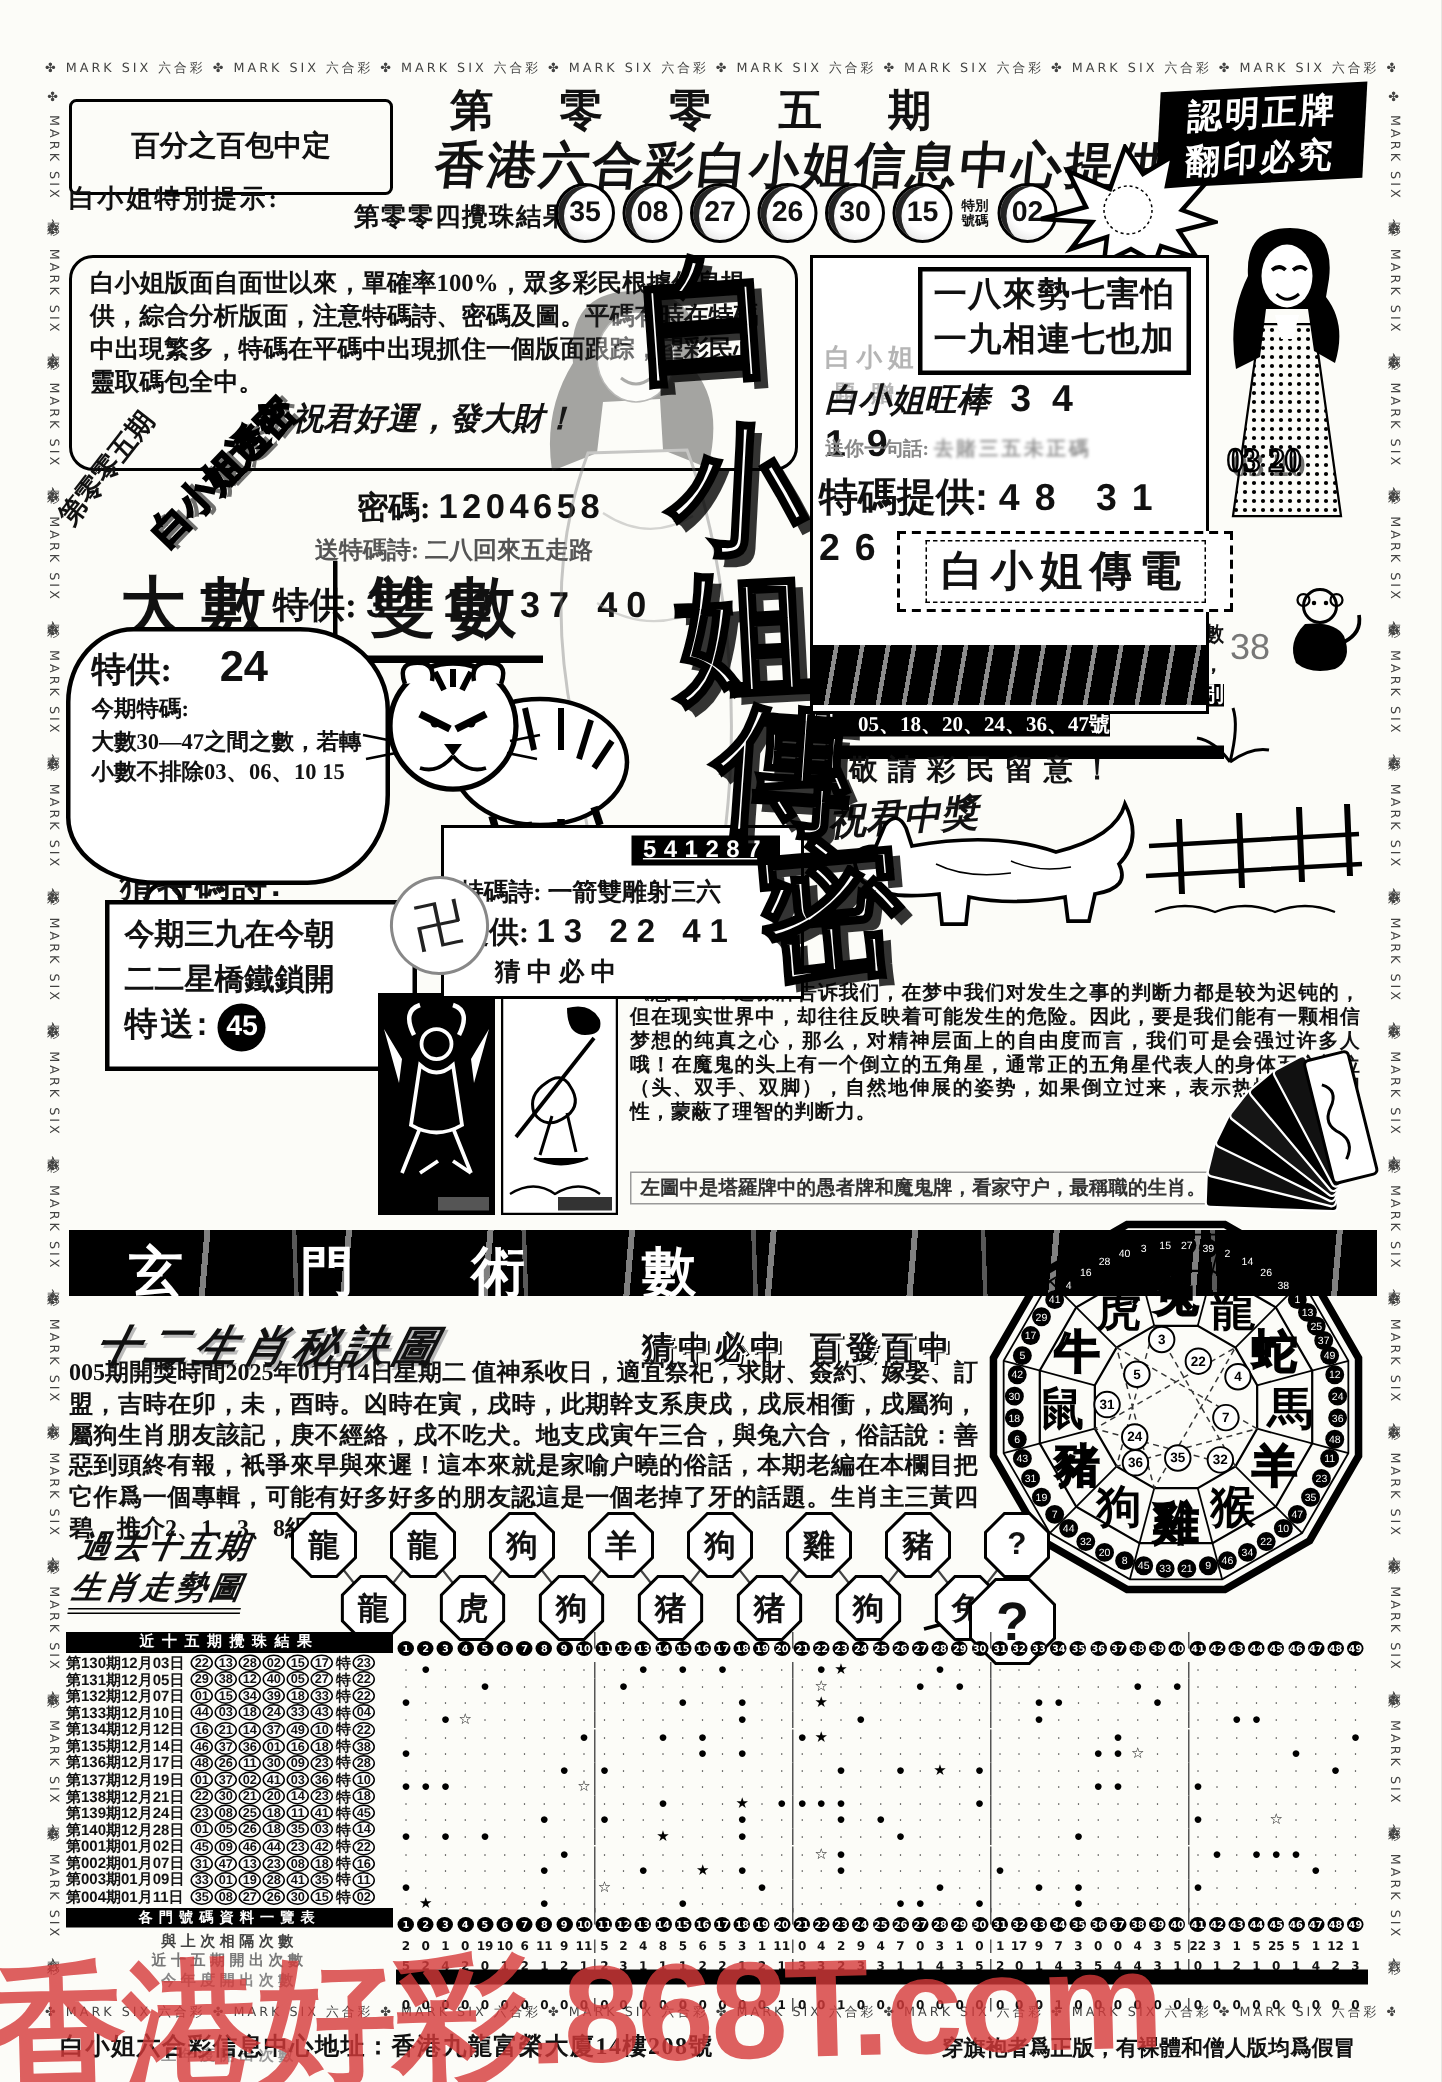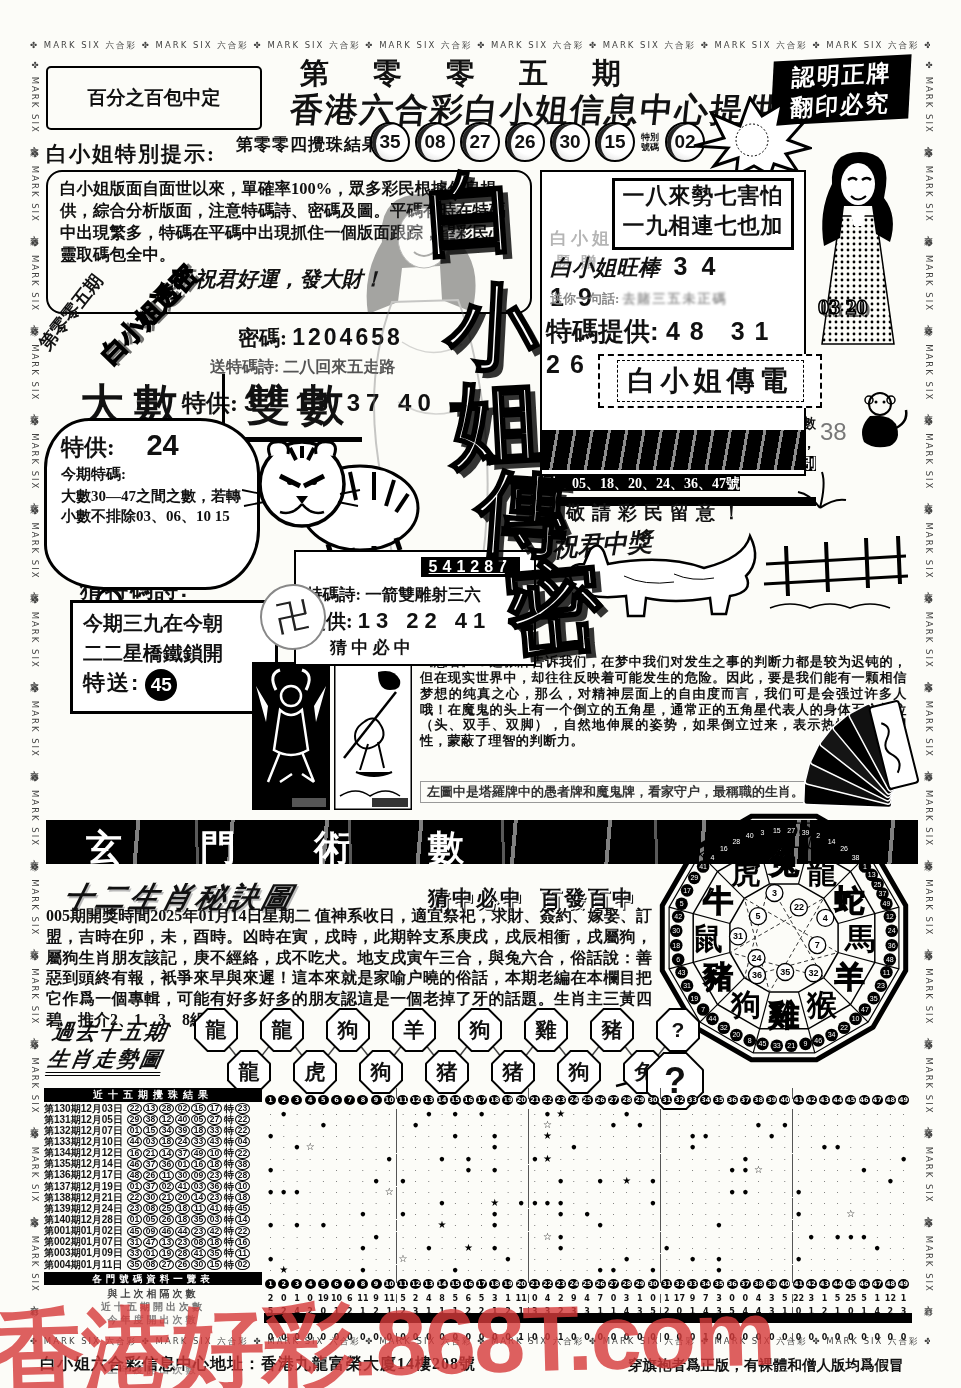--- a/index.html
+++ b/index.html
@@ -14,21 +14,21 @@
   .cornerBox{left:46px;top:66px;width:212px;height:60px;border:2.5px solid #000;border-radius:5px;
              display:flex;flex-direction:column;justify-content:center;text-align:center;
              font-weight:700;font-size:19px;line-height:26px;}
   .issueTitle{left:300px;top:54px;font-size:29px;font-weight:900;letter-spacing:44px;white-space:nowrap;}
   .mainTitle{left:290px;top:88px;font-size:33px;font-weight:900;letter-spacing:2px;white-space:nowrap;
              transform:skewX(-6deg);}
   .badge{left:772px;top:58px;width:138px;height:64px;background:#000;color:#fff;text-align:center;
          font:900 23px/30px "Liberation Sans",sans-serif;letter-spacing:2px;transform:rotate(-3deg) skewX(-6deg);
          display:flex;flex-direction:column;justify-content:center;}
   
-  .tipLabel{left:46px;top:140px;font-size:21px;font-weight:900;letter-spacing:2px;}
+  .tipLabel{left:46px;top:121px;font-size:17px;font-weight:900;letter-spacing:2px;}
   .resultLabel{left:236px;top:133px;font-size:17px;font-weight:700;letter-spacing:1px;}
   #balls{left:370px;top:122px;display:flex;align-items:center;gap:5px;}
   .ball{width:40px;height:40px;border:2.5px solid #000;border-radius:50%;box-sizing:border-box;
         background:radial-gradient(circle at 64% 38%,#fff 52%,#ececec 72%,#8d8d8d 100%);
         box-shadow:inset 6px 2px 0 -2px rgba(0,0,0,.85);
         display:flex;align-items:center;justify-content:center;
         font:900 19px "Liberation Sans",sans-serif;}
   .specLbl{width:20px;font-size:9px;line-height:10px;text-align:center;font-weight:700;}
   
   .introBox{left:46px;top:170px;width:486px;height:144px;border:2.5px solid #000;border-radius:16px;

